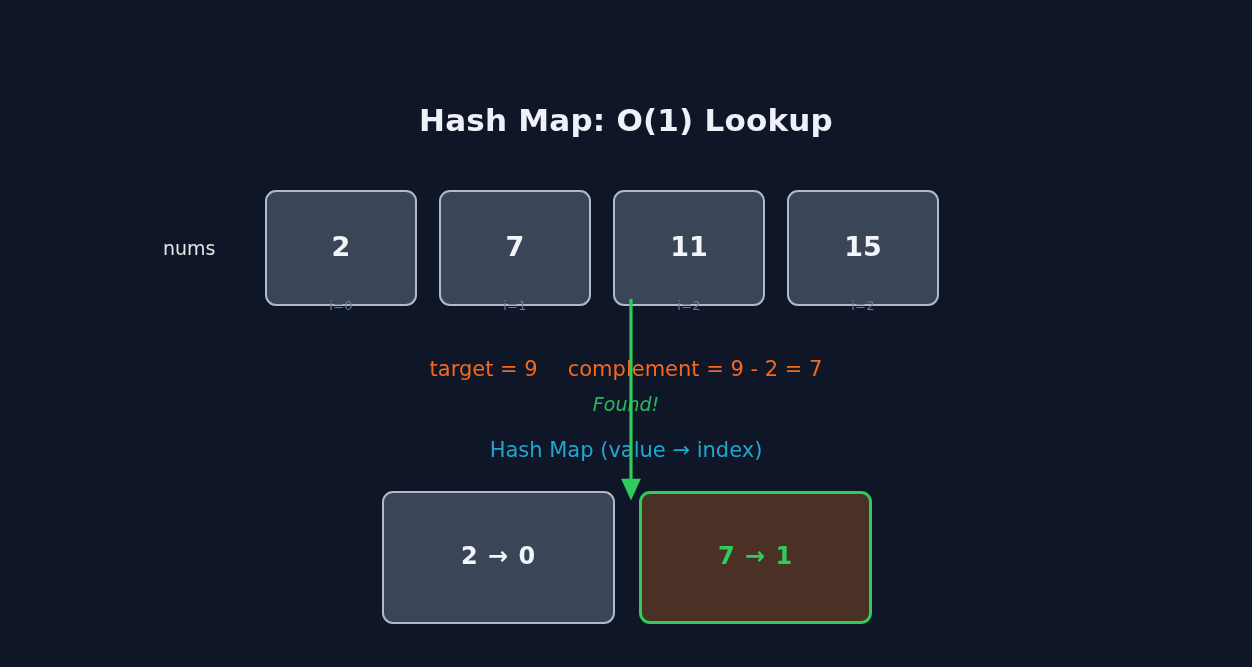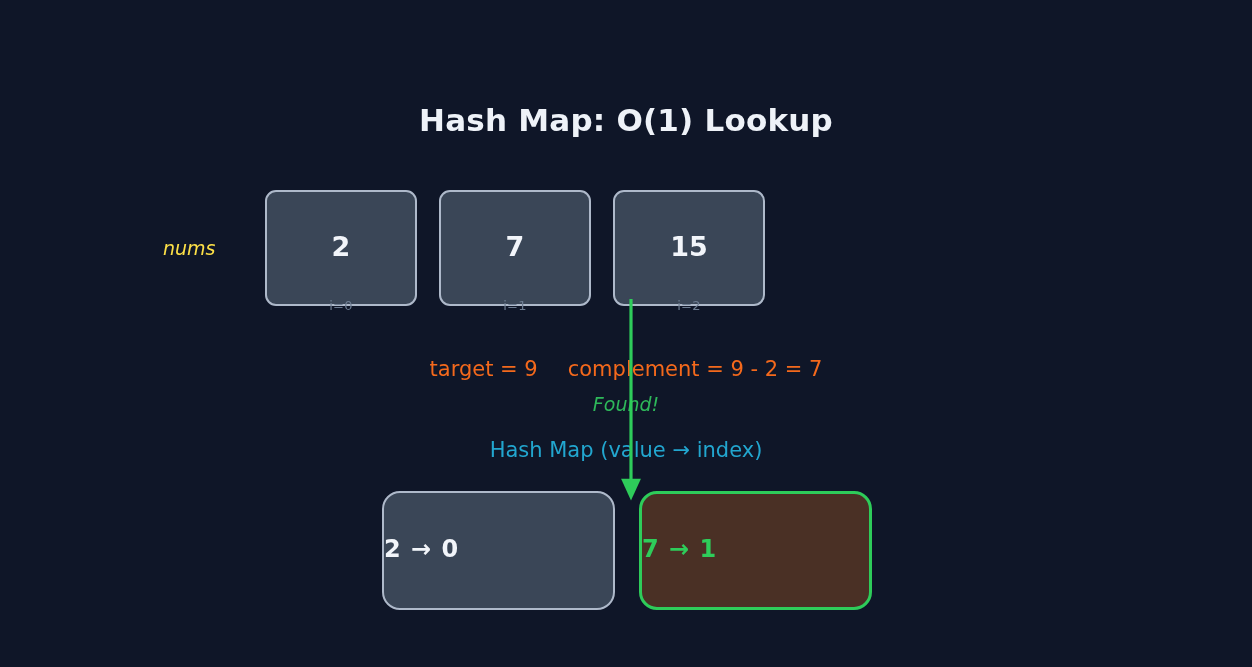--- a/index.html
+++ b/index.html
@@ -35,23 +35,22 @@
     color: #eef2f8;
     letter-spacing: 0.2px;
   }
 
   
   .nums-label {
     position: absolute;
     left: 163px;
     top: 193px;
     font-size: 19px;
-    color: #fde047;
+    color: #e5e5e5;
     white-space: nowrap;
-    font-style: italic;
   }
 
   .array-row {
     position: absolute;
     left: 265px;
     top: 146px;
     display: flex;
     gap: 22px;
   }
 
@@ -125,25 +124,26 @@
   
   .hm-row {
     position: absolute;
     left: 382px;
     top: 447px;
     display: flex;
     gap: 24px;
   }
   .hm-cell {
     width: 233px;
-    height: 119px;
-    border-radius: 18px;
+    height: 133px;
+    border-radius: 11px;
     box-sizing: border-box;
     display: flex;
     align-items: center;
+    justify-content: center;
     background: #3a4657;
     border: 2.5px solid #aeb9ca;
   }
   .hm-cell .hm-text {
     font-size: 24px;
     font-weight: bold;
     color: #f2f5fa;
     position: relative;
     top: -2px;
     letter-spacing: 1px;
@@ -176,20 +176,24 @@
   <div class="nums-label">nums</div>
 
   <div class="array-row">
     <div class="cell">
       <span class="cell-value">2</span>
       <span class="cell-index">i=0</span>
     </div>
     <div class="cell">
       <span class="cell-value">7</span>
       <span class="cell-index">i=1</span>
+    </div>
+    <div class="cell">
+      <span class="cell-value">11</span>
+      <span class="cell-index">i=2</span>
     </div>
     <div class="cell">
       <span class="cell-value">15</span>
       <span class="cell-index">i=2</span>
     </div>
   </div>
 
   <div class="expr-row">
     <span>target = 9</span><span class="expr-gap"></span><span>complement = 9 - 2 = 7</span>
   </div>

